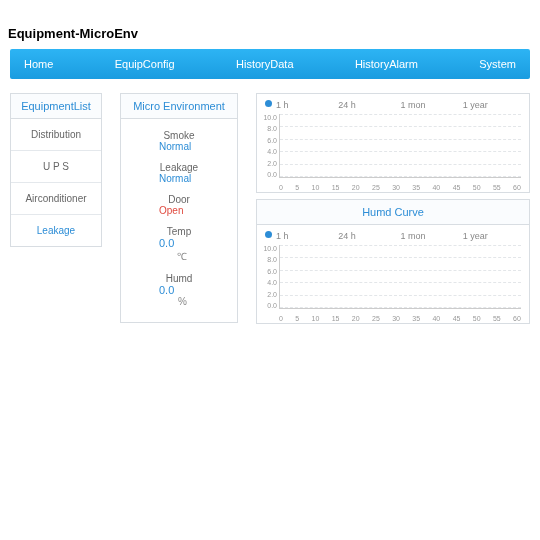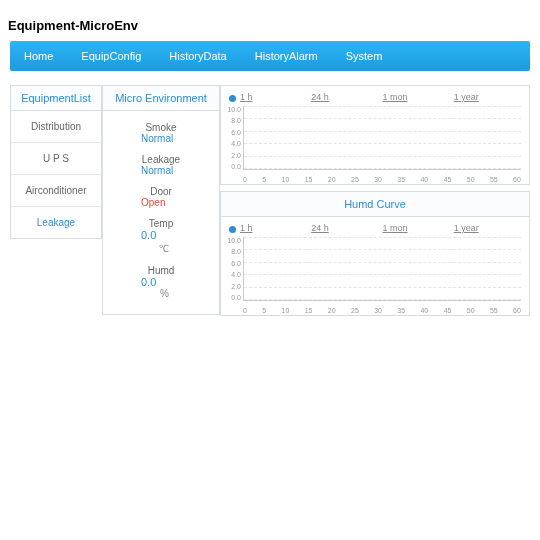--- a/index.html
+++ b/index.html
@@ -1,37 +1,37 @@
 <!DOCTYPE html>
 <html><head>
 <meta charset="utf-8">
 <style>
   * { box-sizing: border-box; margin: 0; padding: 0; }
   body { font-family: Arial, sans-serif; font-size: 11px; color: #555; background: #fff; width: 540px; }
-  .page-title { font-weight: bold; font-size: 13px; color: #000; padding: 18px 8px 8px; }
-  .navbar { display: flex; background: linear-gradient(#2db4f4,#1a9ce0); height: 30px; margin: 0 10px 14px 10px; border-radius: 2px; }
+  .page-title { font-weight: bold; font-size: 13px; color: #000; padding: 26px 8px 8px; }
+  .navbar { display: flex; background: linear-gradient(#2db4f4,#1a9ce0); height: 30px; margin: 0 10px 14px 10px; border-radius: 2px; justify-content: space-between; }
   .nav-item { color: #fff; font-size: 11px; padding: 0 14px; line-height: 30px; cursor: pointer; }
   .nav-item.active { background: #f7a81b; }
-  .content { display: flex; padding: 0 10px 10px; gap: 0; }
+  .content { display: flex; padding: 0 10px 10px; gap: 18px; }
   .col { display: flex; flex-direction: column; }
   .panel { border: 1px solid #d8dde2; background: #fff; margin-bottom: 6px; }
   .panel-header { text-align: center; padding: 6px 4px; color: #2d8dd6; border-bottom: 1px solid #d8dde2; font-size: 11px; background: #fafcfe; }
   .equip-list .list-item { text-align: center; padding: 10px 4px; border-bottom: 1px solid #e4e8ec; color: #666; cursor: pointer; font-size: 10px; }
   .equip-list .list-item:last-child { border-bottom: none; }
   .equip-list .list-item.active { color: #2d8dd6; }
   .env-body { padding: 6px 8px 10px; }
   .env-row { display: flex; justify-content: space-between; align-items: center; padding: 5px 2px; font-size: 10px; flex-direction: column; }
   .env-label { color: #666; }
   .env-val { min-width: 40px; text-align: left; }
   .env-unit { color: #888; width: 16px; text-align: right; }
   .v-normal { color: #2d8dd6; }
   .v-open { color: #e04a3f; }
   .v-num { color: #2d8dd6; font-size: 11px; }
   .chart-panel { }
-  .chart-ranges { display: flex; align-items: flex-end; gap: 4px; padding: 6px 8px 2px; font-size: 9px; color: #888; text-decoration: underline; }
+  .chart-ranges { display: flex; align-items: flex-start; gap: 4px; padding: 6px 8px 2px; font-size: 9px; color: #888; }
   .dot { width: 7px; height: 7px; border-radius: 50%; background: #2d8dd6; flex-shrink:0; }
   .range-item { flex: 1; text-align: left; cursor: pointer; }
   .range-item:first-of-type { color: #2d8dd6; }
   .chart-area { position: relative; height: 80px; padding: 2px 8px 4px 22px; }
   .y-ticks { position: absolute; left: 2px; top: 2px; bottom: 14px; width: 18px; display: flex; flex-direction: column; justify-content: space-between; font-size: 7px; color: #999; text-align: right; }
   .grid { position: absolute; left: 22px; right: 8px; top: 2px; bottom: 14px; border-left: 1px solid #ccc; border-bottom: 1px solid #ccc; display: flex; flex-direction: column; justify-content: space-between; }
   .grid .gl { border-top: 1px dashed #e3e6e9; height: 0; }
   .x-ticks { position: absolute; left: 22px; right: 8px; bottom: 1px; display: flex; justify-content: space-between; font-size: 7px; color: #999; }
 </style>
 </head>

